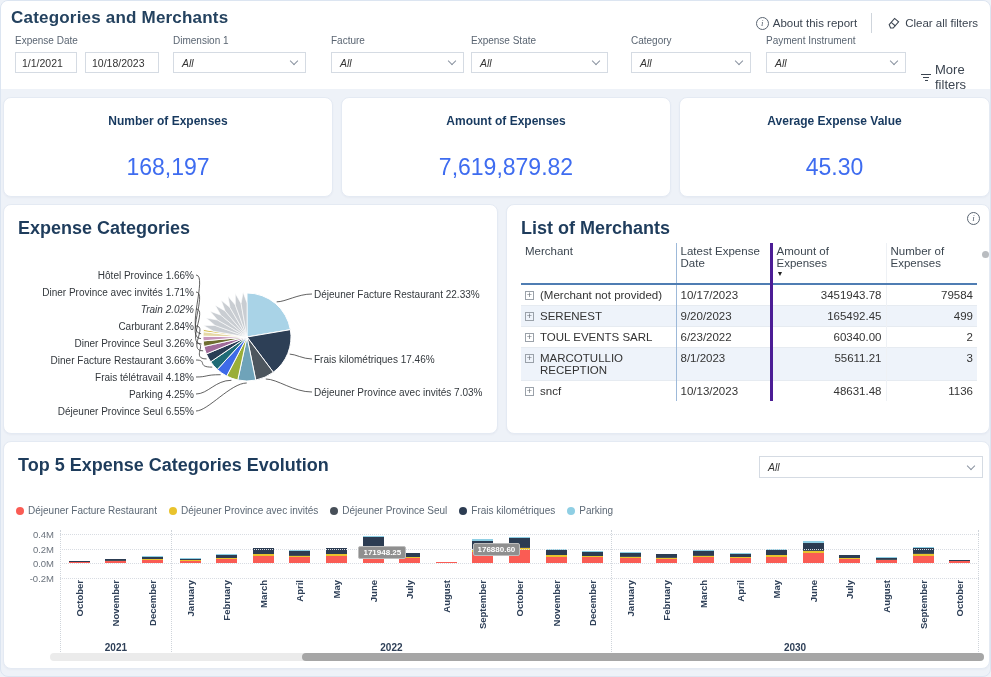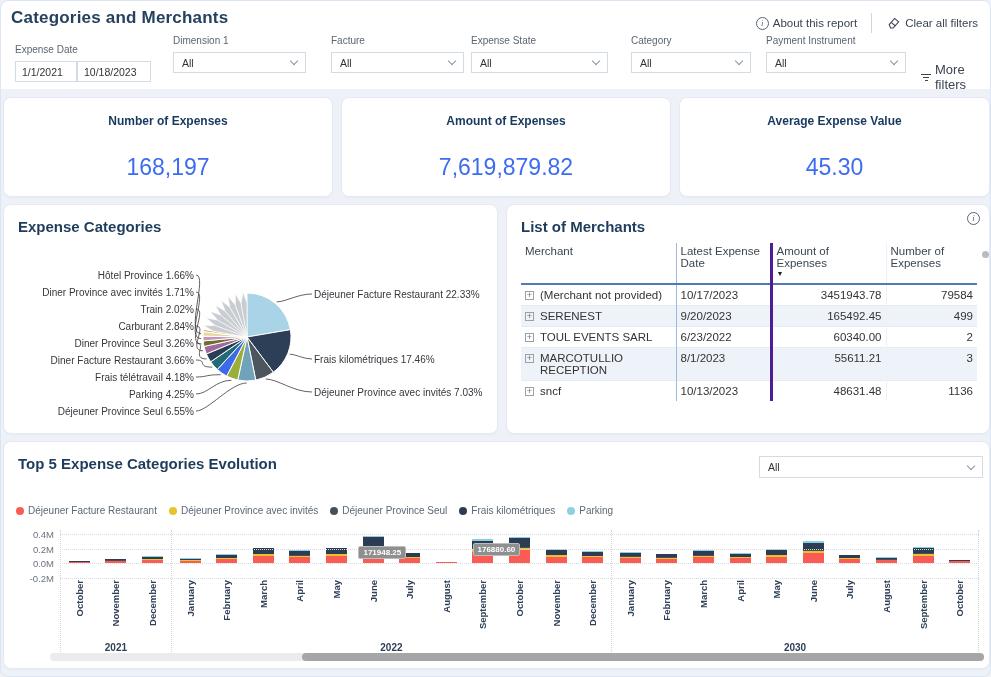--- a/index.html
+++ b/index.html
@@ -15,49 +15,49 @@
   .hdr-link { display:flex; align-items:center; gap:4px; font-size:11.5px; color:#3b4450; cursor:pointer; }
   .info-circle { width:13px; height:13px; border:1px solid #5a6572; border-radius:50%; color:#5a6572;
                  font-size:9px; line-height:11px; text-align:center; font-style:italic; font-family:"Liberation Serif",serif; }
   .hdr-divider { width:1px; height:20px; background:#cfd5dc; }
   .eraser-icon svg { display:block; }
 
   
   .filter-bar { position:absolute; left:0; top:34px; width:991px; height:50px; }
   .filter-group { position:absolute; top:0; }
   .filter-label { font-size:10px; color:#5a6572; margin-bottom:6px; }
-  .fg-0 { left:14px;margin-top:9px; }  .fg-1 { left:172px; } .fg-2 { left:330px; }
+  .fg-0 { left:14px; }  .fg-1 { left:172px; } .fg-2 { left:330px; }
   .fg-3 { left:470px; } .fg-4 { left:630px; } .fg-5 { left:765px; }
-  .date-inputs { display:flex; gap:0; }
+  .date-inputs { display:flex; gap:8px; }
   .date-input { height:21px; border:1px solid #d5dbe3; background:#fff; font-size:10.5px; color:#333;
                 padding:0 6px; font-family:"Liberation Sans",sans-serif; }
   .di-from { width:62px; } .di-to { width:74px; }
   .select-box { height:21px; border:1px solid #d5dbe3; background:#fff; display:flex; align-items:center;
-                justify-content:space-between; padding:0 8px; font-size:10.5px; color:#333; cursor:pointer; }
+                justify-content:space-between; padding:0 8px; font-size:10.5px; color:#333; cursor:pointer;font-style:italic; }
   .sb-1 { width:133px; } .sb-2 { width:133px; } .sb-3 { width:137px; } .sb-4 { width:120px; } .sb-5 { width:140px; }
   .chevron { width:6px; height:6px; border-right:1px solid #8a93a0; border-bottom:1px solid #8a93a0;
              transform:rotate(45deg); margin-top:-3px; }
   .more-filters { position:absolute; left:920px; top:27px; display:flex; align-items:center; gap:4px;
                   font-size:13px; color:#3b4450; cursor:pointer; }
   .funnel-icon { display:inline-flex; flex-direction:column; gap:2px; align-items:center; }
   .funnel-icon i { display:block; background:#3b4450; height:1px; }
   .funnel-icon i:nth-child(1){ width:10px; } .funnel-icon i:nth-child(2){ width:6px; } .funnel-icon i:nth-child(3){ width:3px; }
 
   
   .card { position:absolute; background:#fff; border:1px solid #e4eaf3; border-radius:8px;
           box-shadow:0 1px 2px rgba(40,60,90,.04); }
   .kpi-0 { left:2px;   top:96px; width:330px; height:100px; }
   .kpi-1 { left:340px; top:96px; width:330px; height:100px; }
   .kpi-2 { left:678px; top:96px; width:311px; height:100px; }
   .kpi-title { text-align:center; margin-top:16px; font-size:12px; font-weight:bold; color:#17395f; }
   .kpi-value { text-align:center; margin-top:26px; font-size:23px; color:#3e6cf0; }
 
   .pie-card   { left:2px;   top:203px; width:495px; height:230px; }
   .merch-card { left:505px; top:203px; width:484px; height:230px; }
-  .card-title { position:absolute; left:14px; top:13px; font-size:15px; font-weight:bold; color:#1e3c5c; }
+  .card-title { position:absolute; left:14px; top:13px; font-size:18px; font-weight:bold; color:#1e3c5c; }
   .merch-info { position:absolute; right:9px; top:7px; }
 
   
   .pie-area { position:absolute; left:4px; top:37px; width:487px; height:190px; }
   .pie-area svg { position:absolute; inset:0; }
   .pie-label { position:absolute; font-size:10px; color:#33383d; white-space:nowrap; transform:translateY(-50%); }
   .pie-label.left { right:301px; text-align:right; }
   .pie-label.right { left:306px; }
 
   
@@ -246,21 +246,21 @@
           <path d="M188,135 C200,135 196.64442863110114,132.70124477810884 212.64442863110114,132.70124477810884" fill="none" stroke="#3a3a3a" stroke-width="0.8"></path>
           <path d="M188,152 C200,152 207.43165341234467,138.28540844819003 223.43165341234467,138.28540844819003" fill="none" stroke="#3a3a3a" stroke-width="0.8"></path>
           <path d="M188,169 C200,169 222.7254264325591,140.99918052917968 238.7254264325591,140.99918052917968" fill="none" stroke="#3a3a3a" stroke-width="0.8"></path>
         </svg>
       <div id="pie-labels">
           <div class="pie-label right" style="top: 52px;">Déjeuner Facture Restaurant 22.33%</div>
           <div class="pie-label right" style="top: 117px;">Frais kilométriques 17.46%</div>
           <div class="pie-label right" style="top: 150px;">Déjeuner Province avec invités 7.03%</div>
           <div class="pie-label left" style="top: 33px;">Hôtel Province 1.66%</div>
           <div class="pie-label left" style="top: 50px;">Diner Province avec invités 1.71%</div>
-          <div class="pie-label left" style="top: 67px;">Train 2.02%</div>
+          <div class="pie-label left" style="top: 67px; font-style: italic;">Train 2.02%</div>
           <div class="pie-label left" style="top: 84px;">Carburant 2.84%</div>
           <div class="pie-label left" style="top: 101px;">Diner Province Seul 3.26%</div>
           <div class="pie-label left" style="top: 118px;">Diner Facture Restaurant 3.66%</div>
           <div class="pie-label left" style="top: 135px;">Frais télétravail 4.18%</div>
           <div class="pie-label left" style="top: 152px;">Parking 4.25%</div>
           <div class="pie-label left" style="top: 169px;">Déjeuner Province Seul 6.55%</div>
         </div>
     </div>
   </div>
 

